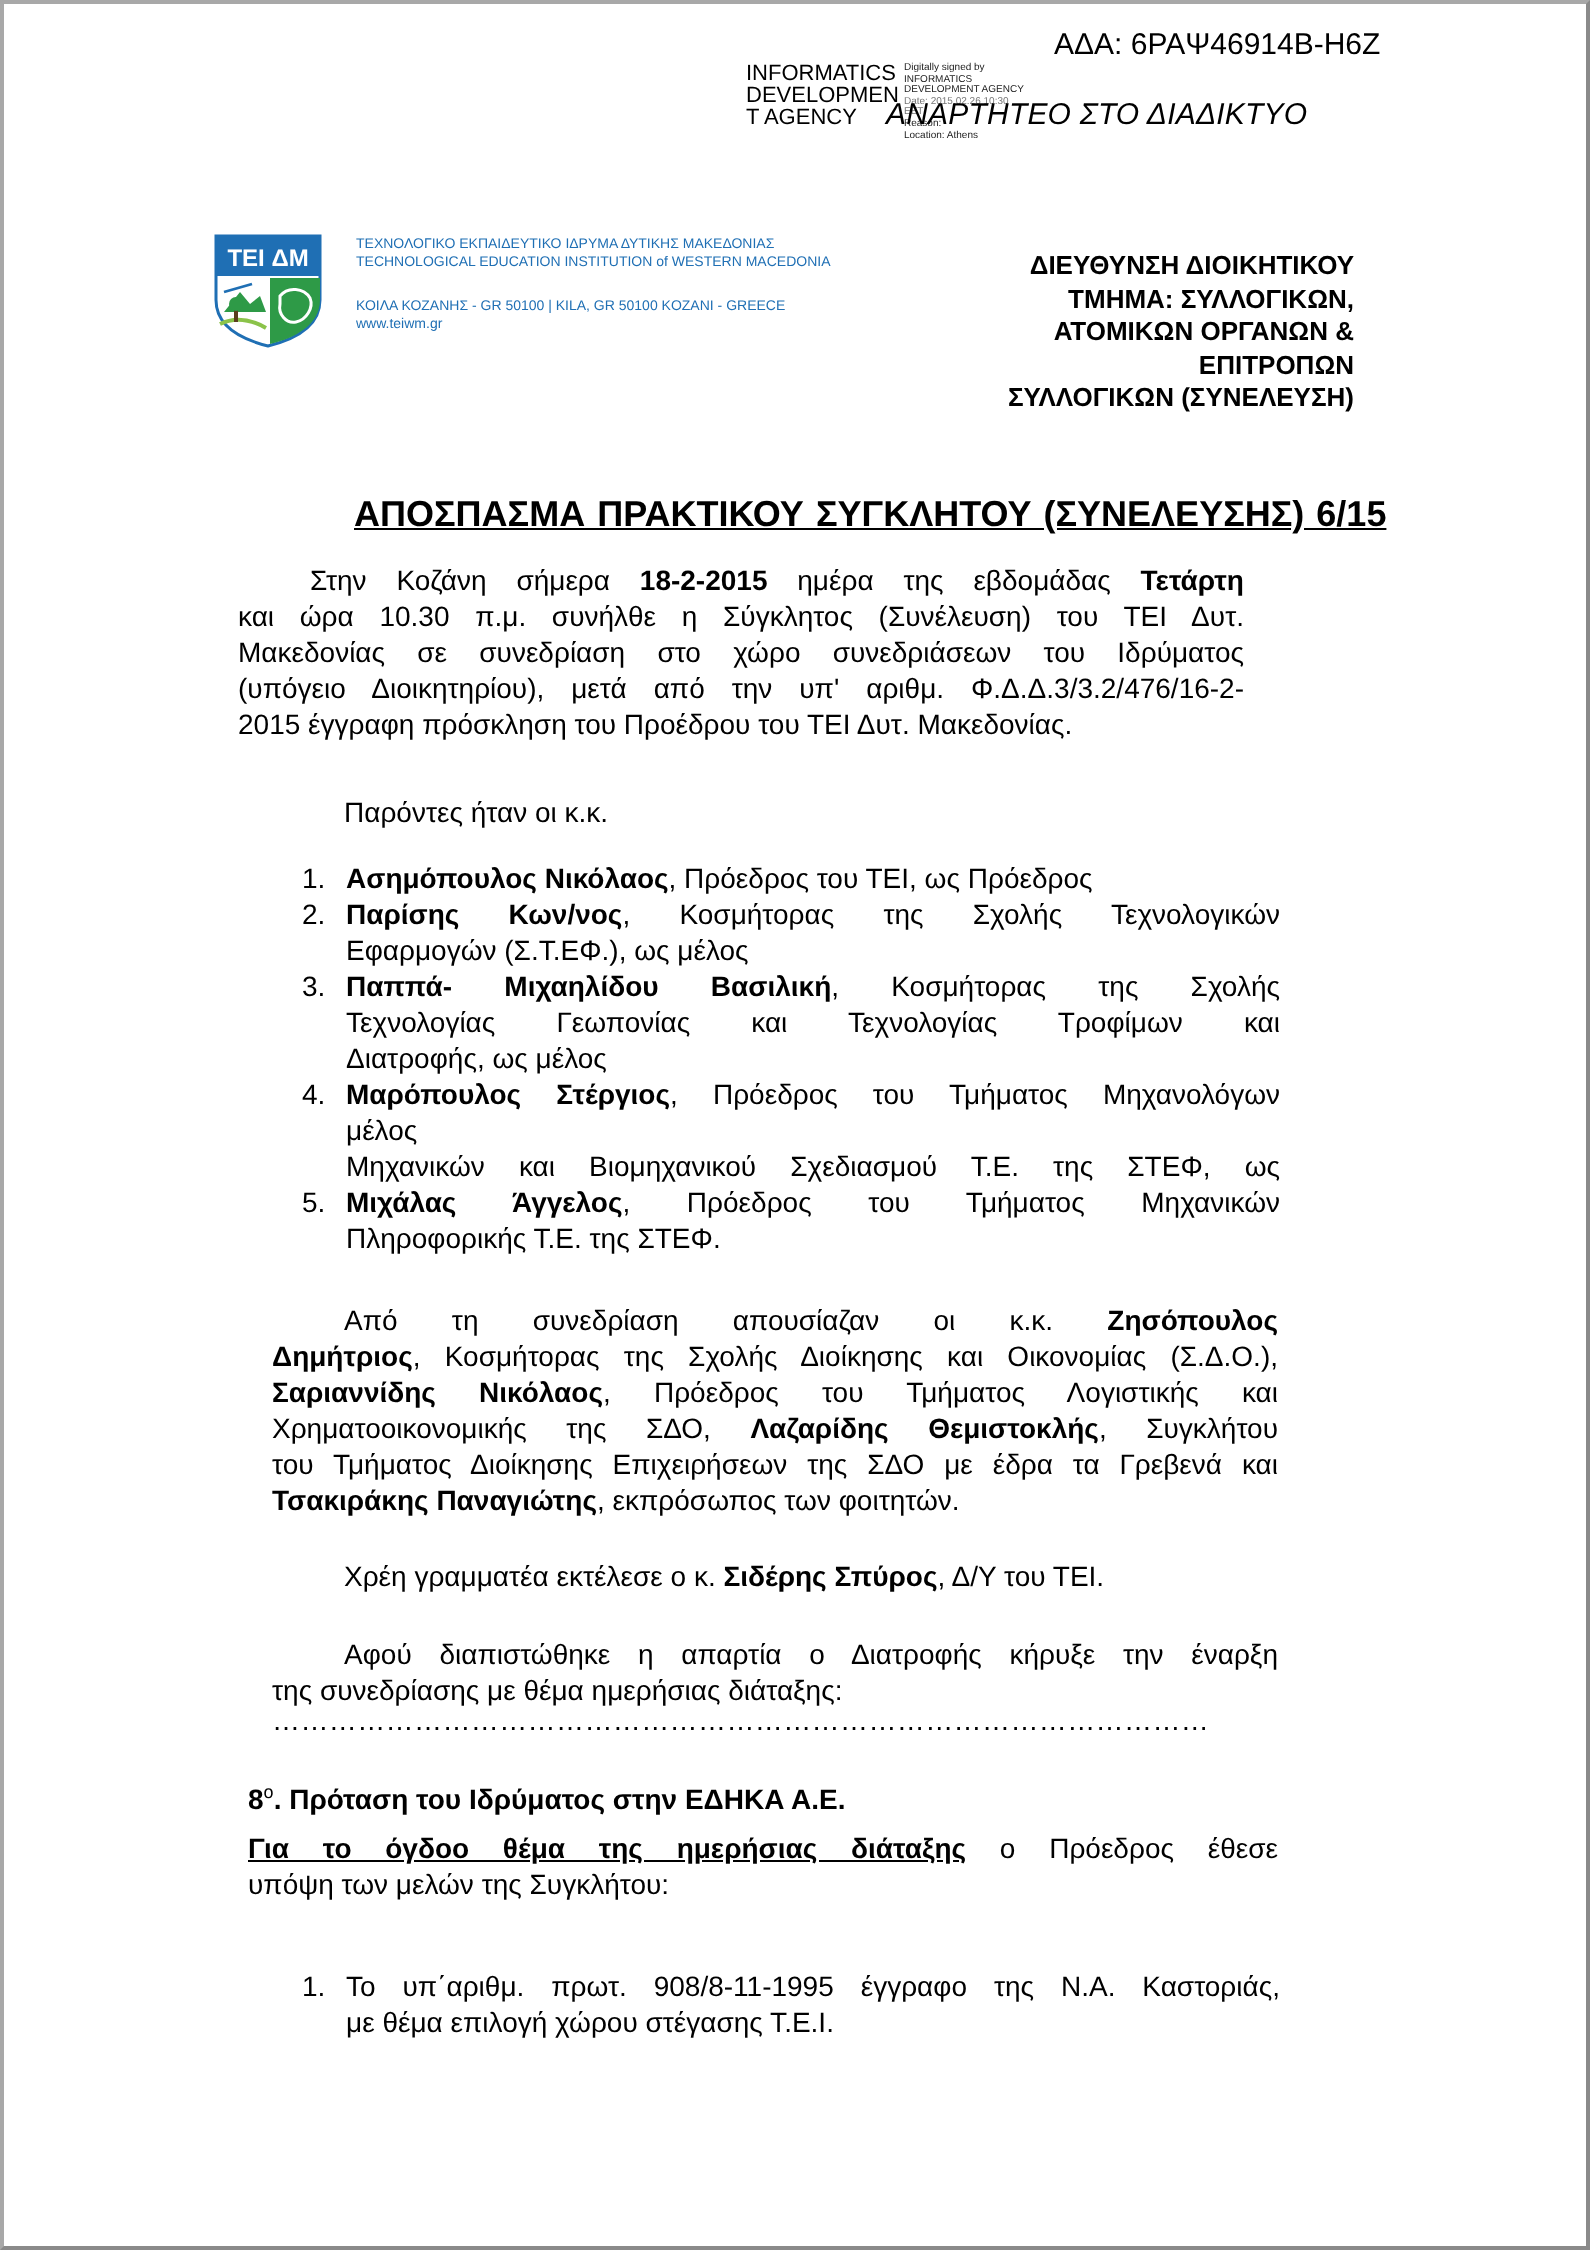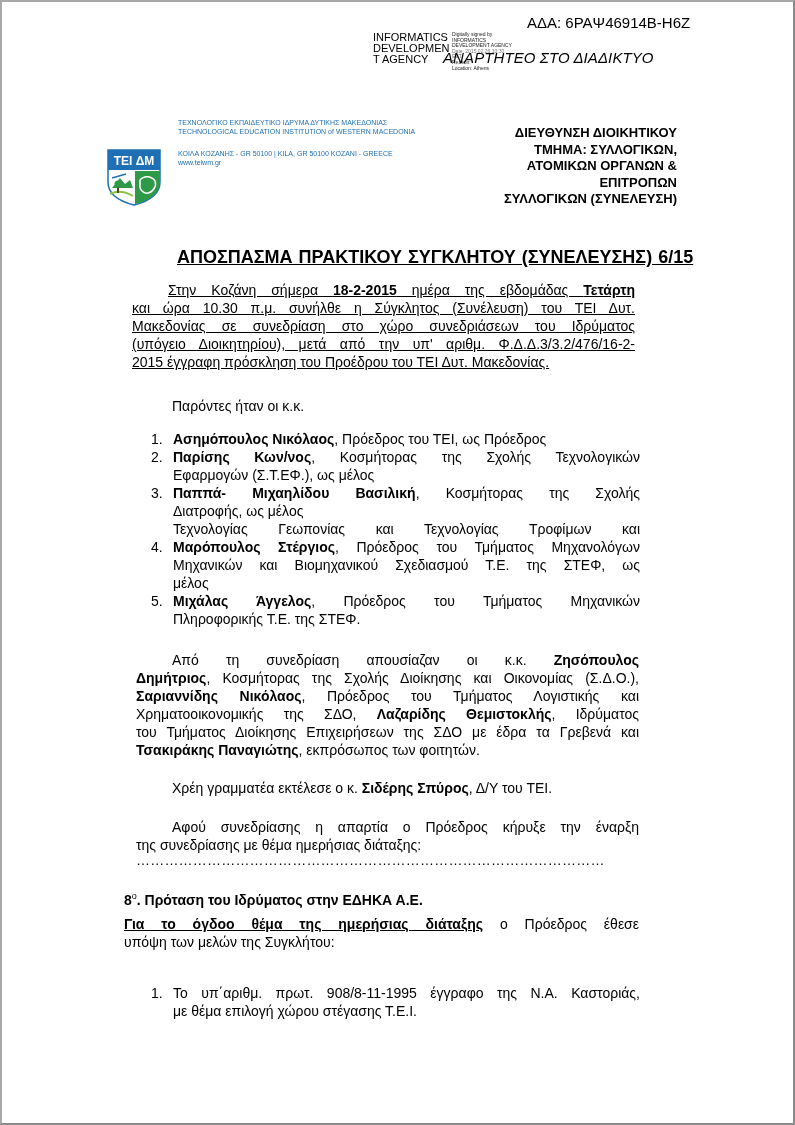--- a/index.html
+++ b/index.html
@@ -14,21 +14,21 @@
   }
   .abs { position: absolute; }
 
   
   .ada { left: 527px; top: 14px; font-size: 15px; }
   .signer { left: 373px; top: 32px; font-size: 11px; line-height: 11px; }
   .sig-details { left: 452px; top: 32px; font-size: 5px; line-height: 5.6px; color: #222; }
   .anartiteo { left: 443px; top: 49px; font-size: 15px; letter-spacing: 0.1px; font-style: italic; }
 
   
-  .logo { left: 106px; top: 116px; width: 56px; height: 58px; margin-top: 32px; }
+  .logo { left: 106px; top: 116px; width: 56px; height: 58px; }
   .inst-line { font-size: 7px; color: #1f6fb4; white-space: nowrap; line-height: 9px; }
   .inst1 { left: 178px; top: 118px; }
   .inst2 { left: 178px; top: 127px; }
   .inst3 { left: 178px; top: 149px; }
   .inst4 { left: 178px; top: 158px; }
 
   
   .dept {
     left: 462px; top: 125px; width: 215px; text-align: right;
     font-weight: bold; font-size: 13px; line-height: 16.5px;
@@ -36,21 +36,21 @@
 
   
   .title {
     left: 177px; top: 247px; font-weight: bold; font-size: 18px; text-decoration: underline;
     white-space: nowrap; word-spacing: 1px;
   }
 
   .para {
     position: absolute; font-size: 14px; line-height: 18px; text-align: justify;
   }
-  .p1 { left: 132px; top: 281px; width: 503px; text-indent: 36px; text-decoration: underline; }
+  .p1 { left: 119px; top: 281px; width: 503px; text-indent: 36px; }
   .p1 .l { display: block; text-align-last: justify; }
   .p1 .l.last { text-align-last: left; }
 
   .present { left: 172px; top: 398px; font-size: 14px; }
 
   ol.members { position: absolute; left: 138px; top: 430px; width: 502px; margin: 0; padding: 0; list-style: none; font-size: 14px; line-height: 18px; }
   ol.members li { position: relative; padding-left: 35px; text-align: justify; }
   ol.members li .num { position: absolute; left: 13px; top: 0; }
   .members li + li { margin-top: 0; }
 
@@ -136,51 +136,51 @@
     <span class="jline last"><b>Ασημόπουλος Νικόλαος</b><span>, Πρόεδρος του ΤΕΙ, ως Πρόεδρος</span></span>
   </li>
   <li>
     <span class="num">2.</span>
     <span class="jline"><b>Παρίσης Κων/νος</b><span>, Κοσμήτορας της Σχολής Τεχνολογικών</span></span>
     <span class="jline last">Εφαρμογών (Σ.Τ.ΕΦ.), ως μέλος</span>
   </li>
   <li>
     <span class="num">3.</span>
     <span class="jline"><b>Παππά- Μιχαηλίδου Βασιλική</b><span>, Κοσμήτορας της Σχολής</span></span>
+    <span class="jline">Τεχνολογίας Γεωπονίας και Τεχνολογίας Τροφίμων και</span>
     <span class="jline last">Διατροφής, ως μέλος</span>
-    <span class="jline">Τεχνολογίας Γεωπονίας και Τεχνολογίας Τροφίμων και</span>
   </li>
   <li>
     <span class="num">4.</span>
     <span class="jline"><b>Μαρόπουλος Στέργιος</b><span>, Πρόεδρος  του Τμήματος Μηχανολόγων</span></span>
+    <span class="jline last">μέλος</span>
     <span class="jline">Μηχανικών και Βιομηχανικού Σχεδιασμού Τ.Ε. της ΣΤΕΦ, ως</span>
-    <span class="jline last">μέλος</span>
   </li>
   <li>
     <span class="num">5.</span>
     <span class="jline"><b>Μιχάλας Άγγελος</b><span>, Πρόεδρος του Τμήματος Μηχανικών</span></span>
     <span class="jline last">Πληροφορικής Τ.Ε. της ΣΤΕΦ.</span>
   </li>
 </ol>
 
 <div class="para p2">
   <span class="jline" style="text-indent:36px"><span>Από τη συνεδρίαση απουσίαζαν οι κ.κ. </span><b>Ζησόπουλος</b></span>
   <span class="jline"><b>Δημήτριος</b><span>, Κοσμήτορας της Σχολής Διοίκησης και Οικονομίας (Σ.Δ.Ο.),</span></span>
   <span class="jline"><b>Σαριαννίδης Νικόλαος</b><span>, Πρόεδρος  του Τμήματος Λογιστικής και</span></span>
-  <span class="jline"><span>Χρηματοοικονομικής της ΣΔΟ, </span><b>Λαζαρίδης Θεμιστοκλής</b><span>, Ιδρύματος</span></span>
+  <span class="jline"><span>Χρηματοοικονομικής της ΣΔΟ, </span><b>Λαζαρίδης Θεμιστοκλής</b><span>, Συγκλήτου</span></span>
   <span class="jline">του Τμήματος Διοίκησης Επιχειρήσεων της ΣΔΟ με έδρα τα Γρεβενά και</span>
   <span class="jline last"><b>Τσακιράκης Παναγιώτης</b><span>, εκπρόσωπος των φοιτητών.</span></span>
 </div>
 
 <div class="abs p3">
   <span>Χρέη γραμματέα εκτέλεσε ο κ. </span><b>Σιδέρης  Σπύρος</b><span>, Δ/Υ του ΤΕΙ.</span>
 </div>
 
 <div class="para p4">
-  <span class="jline" style="text-indent:36px">Αφού συνεδρίασης η απαρτία ο Πρόεδρος κήρυξε την έναρξη</span>
+  <span class="jline" style="text-indent:36px">Αφού διαπιστώθηκε η απαρτία ο Διατροφής κήρυξε την έναρξη</span>
   <span class="jline last">της συνεδρίασης με θέμα ημερήσιας διάταξης:</span>
 </div>
 
 <div class="abs dots">………………………………………………………………………………………</div>
 
 <div class="abs sec"><span>8</span><sup style="font-size:9px;font-weight:normal">ο</sup><span>. Πρόταση του Ιδρύματος στην ΕΔΗΚΑ Α.Ε.</span></div>
 
 <div class="para p5">
   <span class="jline"><span class="ul">Για το όγδοο  θέμα της ημερήσιας διάταξης</span><span> ο Πρόεδρος έθεσε</span></span>
   <span class="jline last">υπόψη των μελών της Συγκλήτου:</span>

